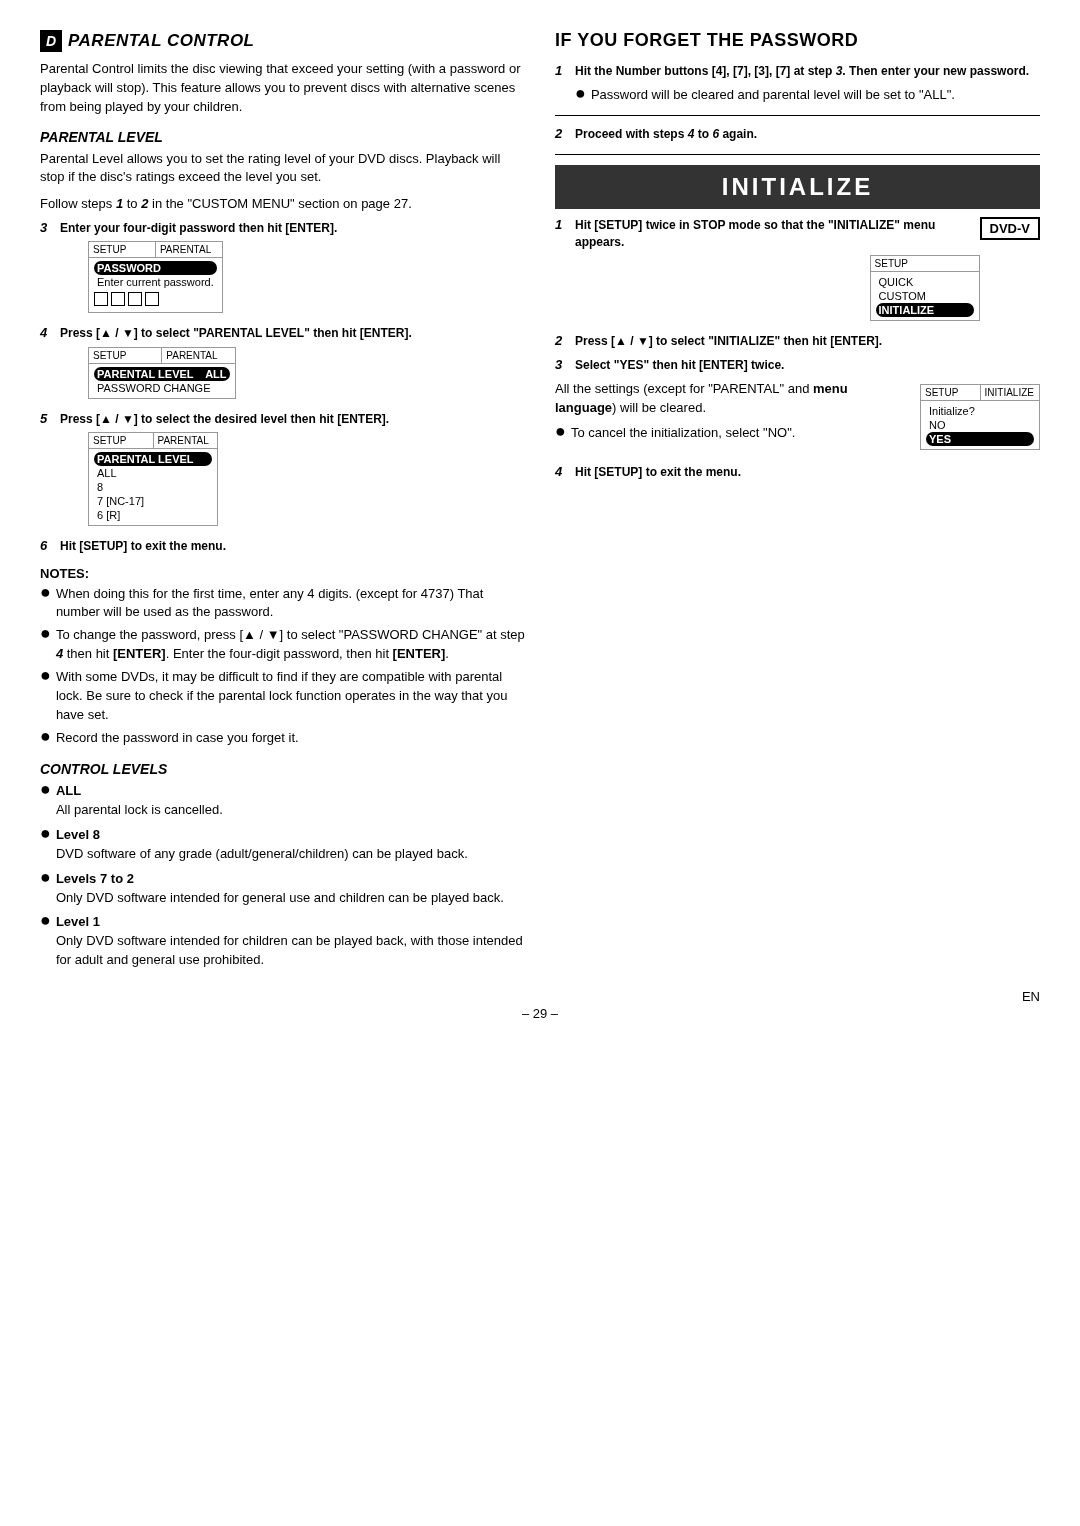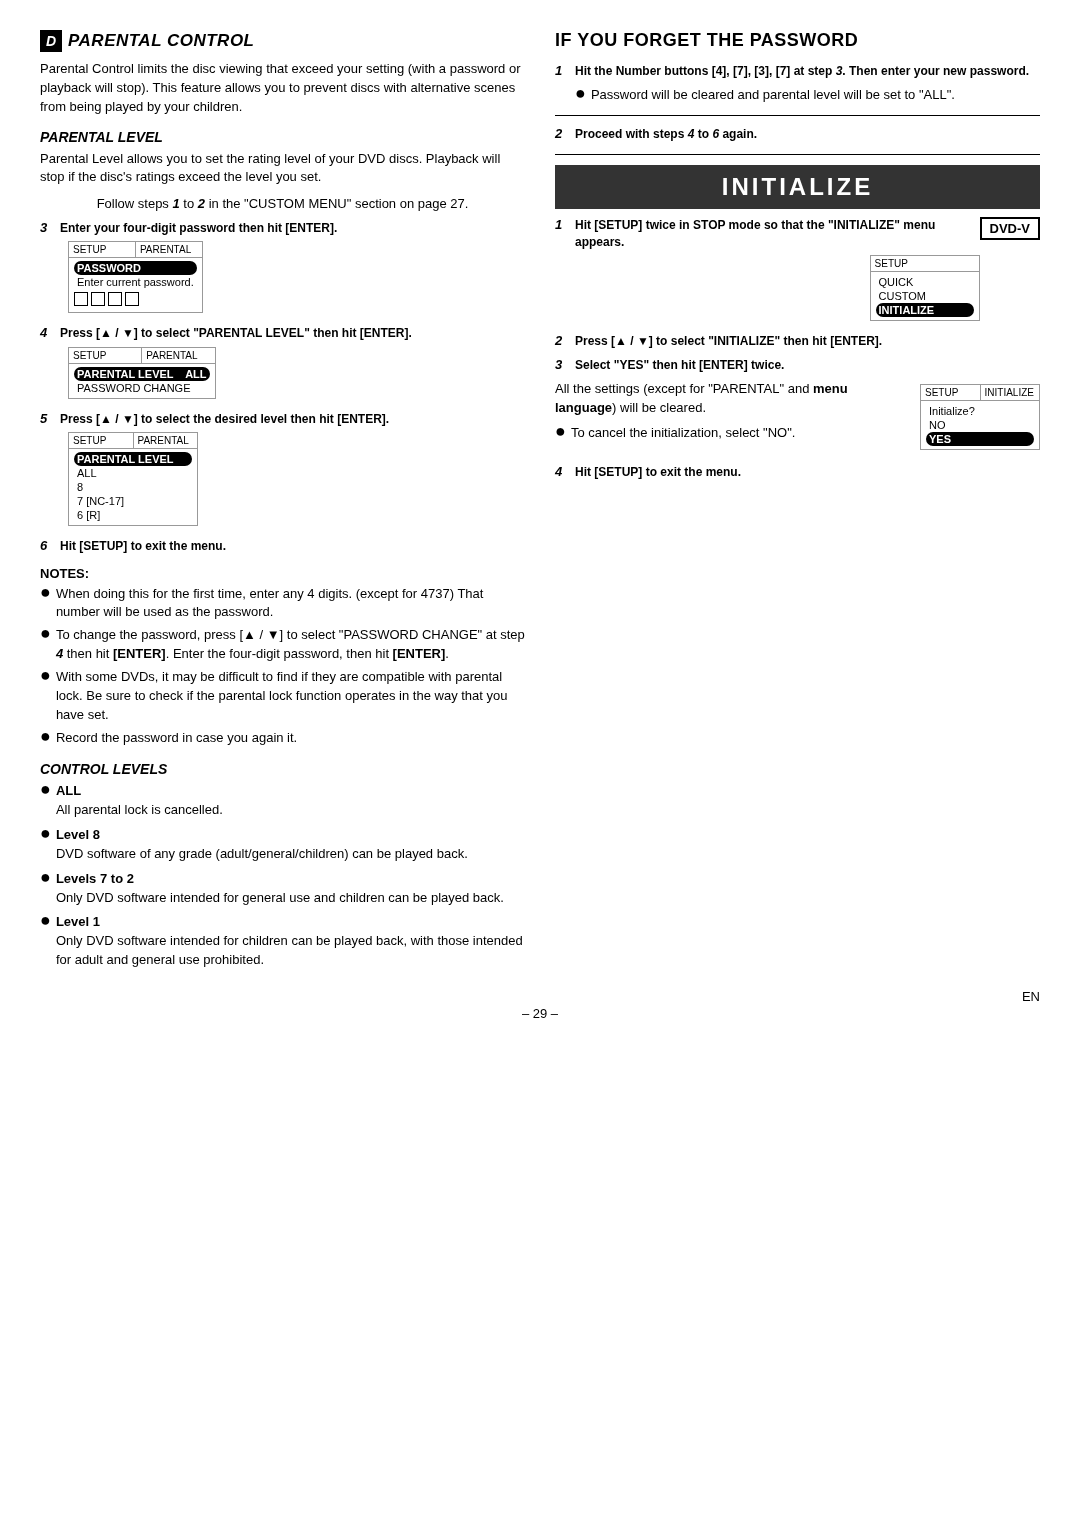--- a/index.html
+++ b/index.html
@@ -87,21 +87,21 @@
       font-weight: bold;
       font-size: 12px;
       line-height: 1.45;
     }
     
     .screen-mockup {
       border: 1px solid #999;
       display: inline-block;
       min-width: 130px;
       font-size: 11px;
-      margin: 4px 0 6px 8px;
+      margin: 4px 0 6px 28px;
       background: #fff;
     }
     .screen-header {
       display: flex;
       background: #fff;
       border-bottom: 1px solid #999;
       font-size: 10px;
     }
     .screen-header-left {
       flex: 1;
@@ -230,21 +230,21 @@
     <div class="section-title-box">
       <div class="d-icon">D</div>
       <span class="parental-control-title">PARENTAL CONTROL</span>
     </div>
 
     <p>Parental Control limits the disc viewing that exceed your setting (with a password or playback will stop). This feature allows you to prevent discs with alternative scenes from being played by your children.</p>
 
     <div class="sub-section-title">PARENTAL LEVEL</div>
     <p>Parental Level allows you to set the rating level of your DVD discs. Playback will stop if the disc's ratings exceed the level you set.</p>
 
-    <p style="margin-top:8px;text-align:center;">Follow steps <em><strong>1</strong></em> to <em><strong>2</strong></em> in the "CUSTOM MENU" section on page 27.</p>
+    <p style="margin-top:8px;">Follow steps <em><strong>1</strong></em> to <em><strong>2</strong></em> in the "CUSTOM MENU" section on page 27.</p>
 
     <div class="step">
       <span class="step-number">3</span>
       <div>
         <div class="step-text">Enter your four-digit password then hit [ENTER].</div>
         <div class="screen-mockup">
           <div class="screen-header">
             <div class="screen-header-left">SETUP</div>
             <div class="screen-header-right">PARENTAL</div>
           </div>
@@ -313,21 +313,21 @@
       <div class="bullet-item">
         <span class="bullet-dot">●</span>
         <span>To change the password, press [▲ / ▼] to select "PASSWORD CHANGE" at step <em><strong>4</strong></em> then hit <strong>[ENTER]</strong>. Enter the four-digit password, then hit <strong>[ENTER]</strong>.</span>
       </div>
       <div class="bullet-item">
         <span class="bullet-dot">●</span>
         <span>With some DVDs, it may be difficult to find if they are compatible with parental lock. Be sure to check if the parental lock function operates in the way that you have set.</span>
       </div>
       <div class="bullet-item">
         <span class="bullet-dot">●</span>
-        <span>Record the password in case you again it.</span>
+        <span>Record the password in case you forget it.</span>
       </div>
     </div>
 
     <div class="control-levels-section">
       <div class="sub-section-title">CONTROL LEVELS</div>
 
       <div class="level-item">
         <div class="bullet-item">
           <span class="bullet-dot">●</span>
           <span><span class="all-label">ALL</span><br>

